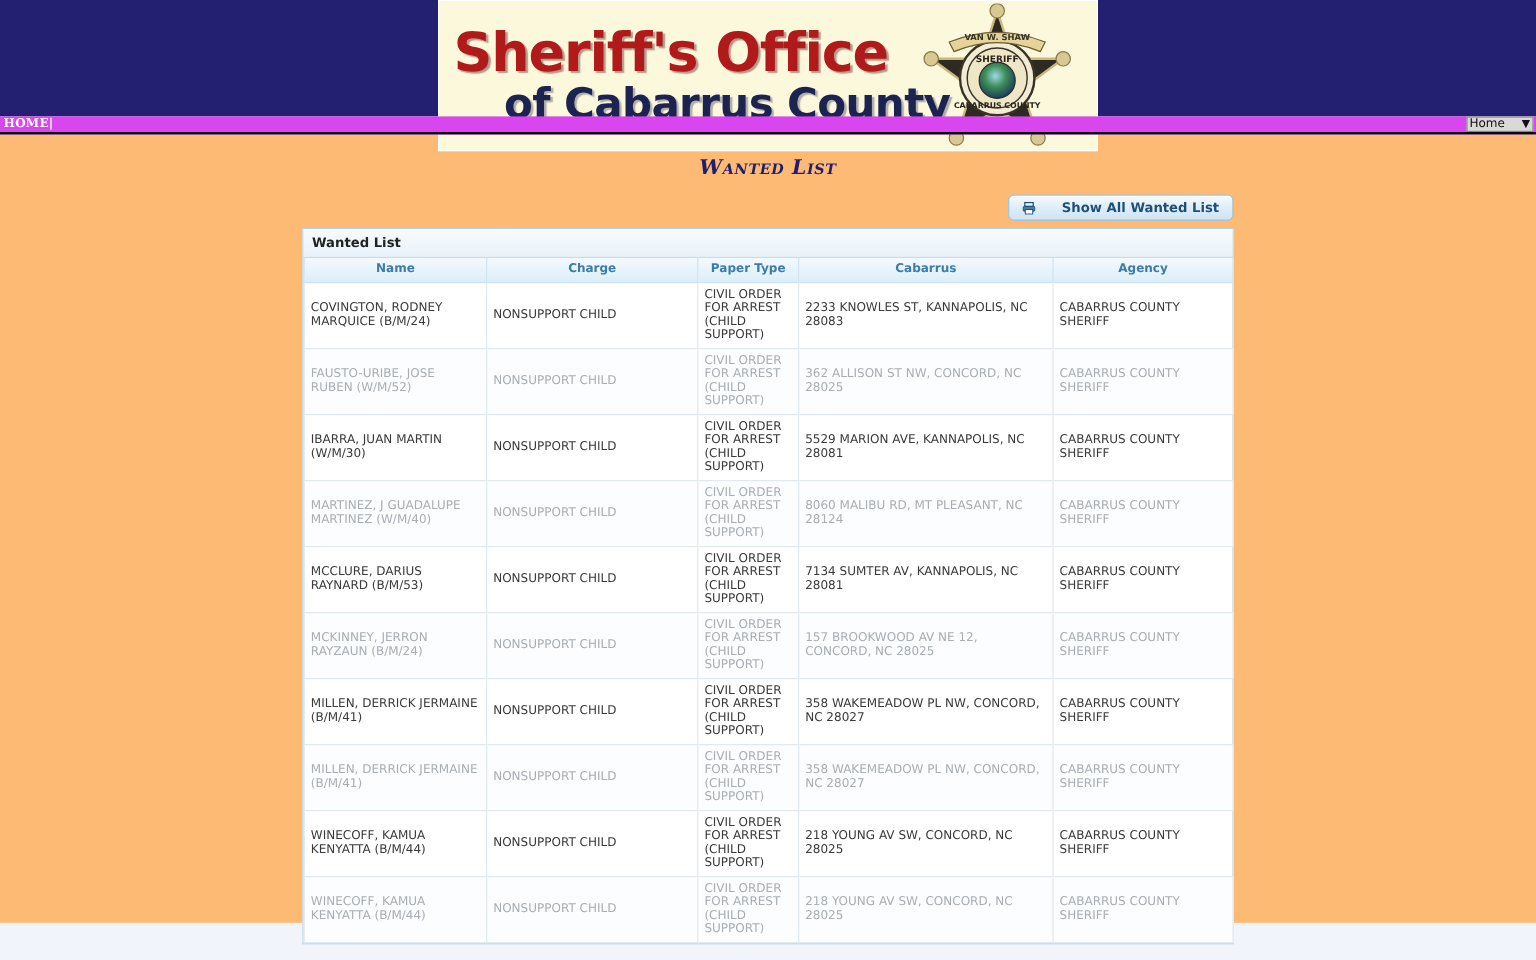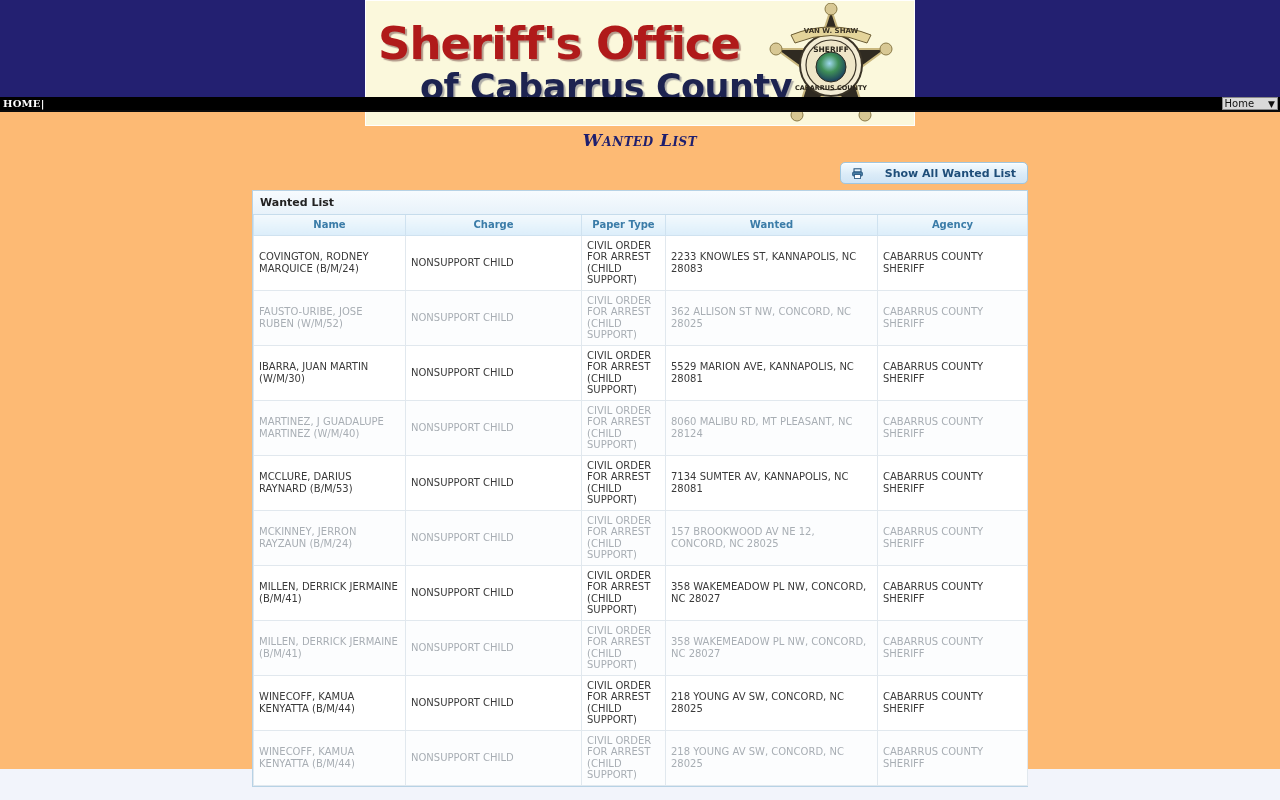--- a/index.html
+++ b/index.html
@@ -59,21 +59,21 @@
     position: absolute;
     right: 8px;
     top: 2px;
     width: 150px;
     height: 122px;
   }
 
   
   .navbar {
     height: 15px;
-    background: #000000;
+    background: #d946ef;
     border-bottom: 2px solid #0b0b0b;
     display: flex;
     align-items: center;
     justify-content: space-between;
     padding: 0 0 0 3px;
     position: relative;
   }
   .nav-links {
     font-family: "DejaVu Serif", serif;
     font-weight: bold;
@@ -274,21 +274,21 @@
             <col class="col-charge">
             <col class="col-paper">
             <col class="col-addr">
             <col class="col-agency">
         </colgroup>
         <thead>
           <tr>
             <th>Name</th>
             <th>Charge</th>
             <th>Paper Type</th>
-            <th>Wanted</th>
+            <th>Cabarrus</th>
             <th>Agency</th>
           </tr>
         </thead>
         <tbody id="wl-body">
             <tr>
               <td>COVINGTON, RODNEY MARQUICE (B/M/24)</td>
               <td>NONSUPPORT CHILD</td>
               <td>CIVIL ORDER FOR ARREST (CHILD SUPPORT)</td>
               <td>2233 KNOWLES ST, KANNAPOLIS, NC 28083</td>
               <td>CABARRUS COUNTY SHERIFF</td>

